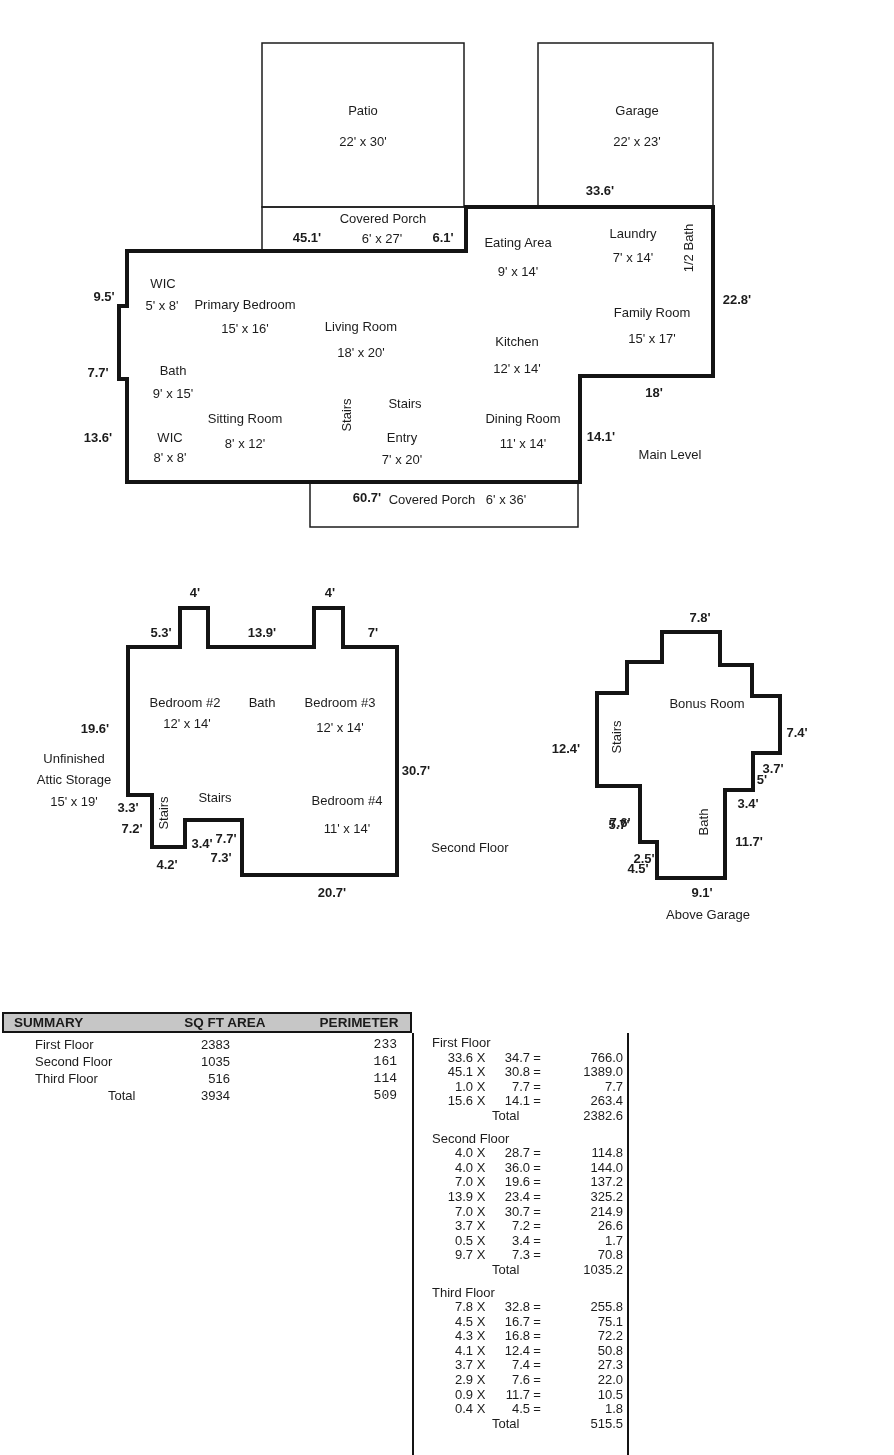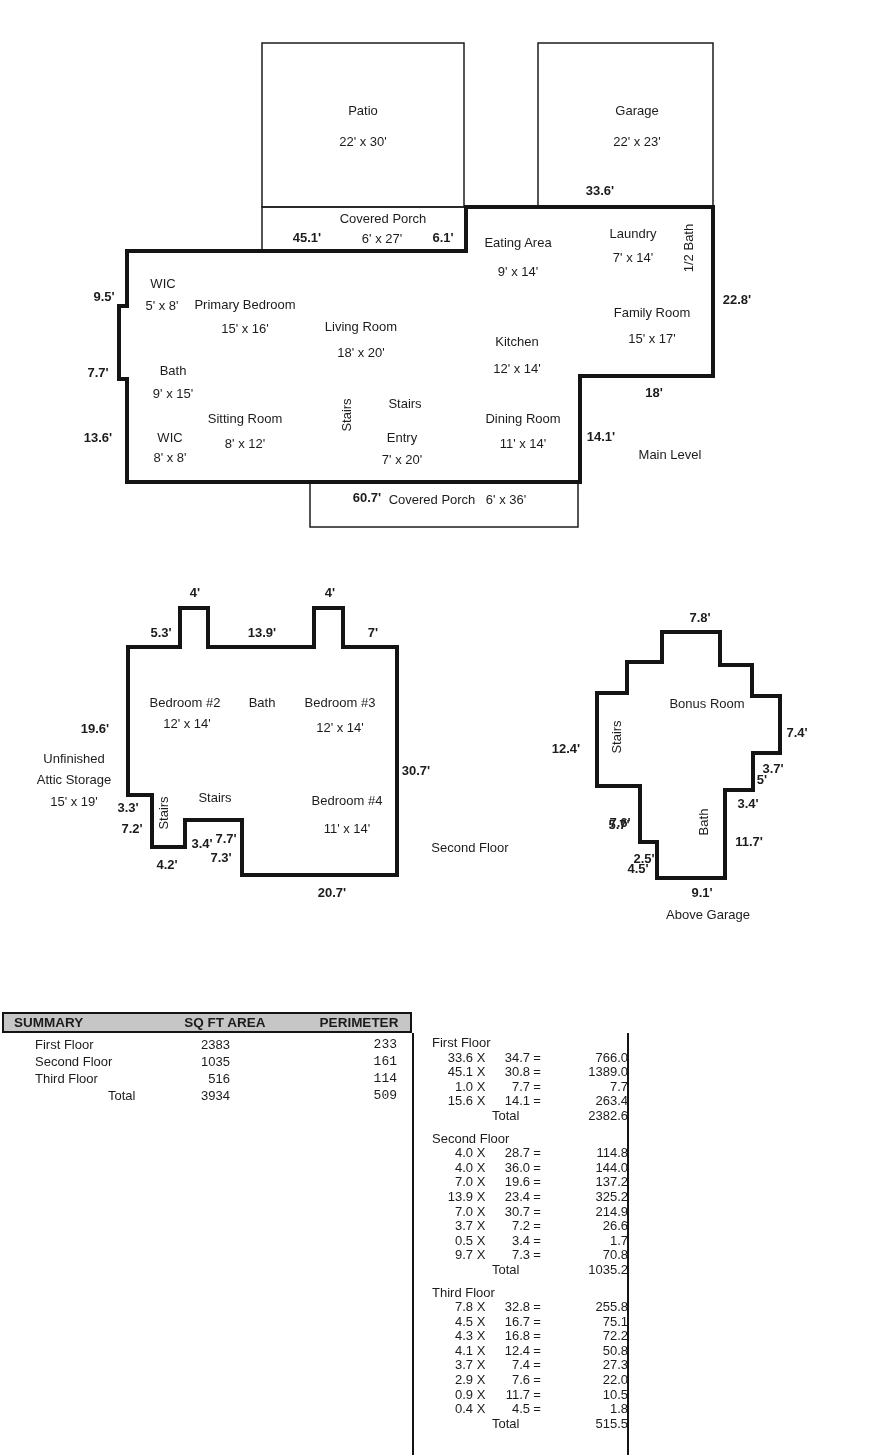--- a/index.html
+++ b/index.html
@@ -31,21 +31,21 @@
   .s-sqft{position:absolute;left:130px;width:100px;text-align:right;}
   .s-perim{position:absolute;left:297px;width:100px;text-align:right;font-family:Liberation Mono, monospace;}
   .calc-block{position:absolute;left:430px;top:1036px;width:198px;font-size:13px;line-height:14.6px;}
   .c-section{margin-bottom:8px;}
   .c-title{padding-left:2px;}
   .c-row{display:flex;}
   .ca{width:43px;text-align:right;}
   .cx{width:16px;text-align:center;}
   .cb{width:41px;text-align:right;}
   .ce{width:14px;text-align:center;}
-  .cr{flex:1;text-align:right;}
+  .cr{flex:1;text-align:right;padding-right:5px;}
   .c-total{display:flex;}
   .ct-label{margin-left:62px;}
 </style>
 </head>
 <body>
 
 <div id="page">
 
   <svg class="plan-lines" width="894" height="1455" viewBox="0 0 894 1455">
 

